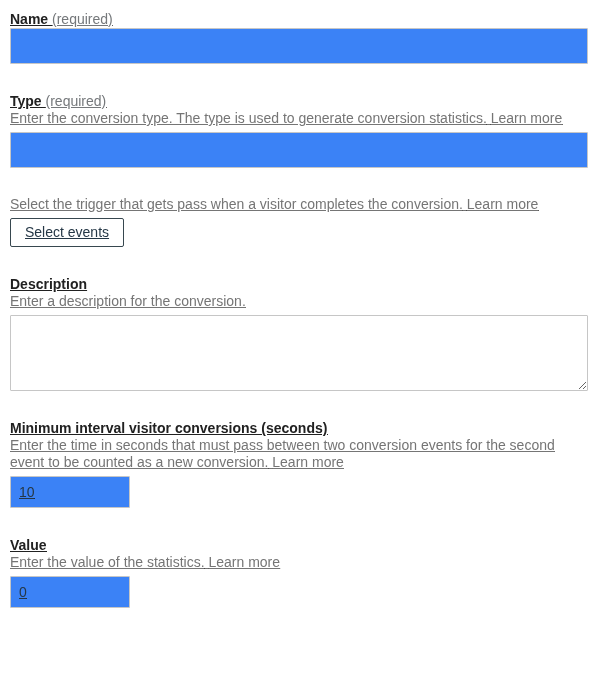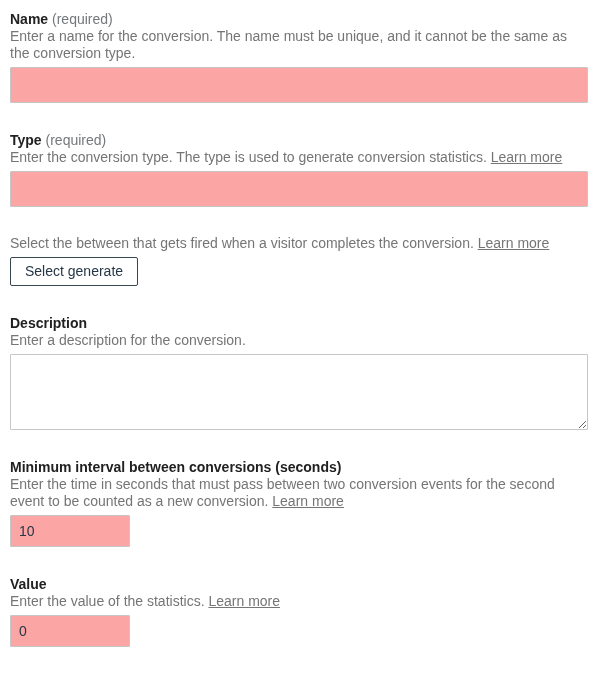--- a/index.html
+++ b/index.html
@@ -1,15 +1,15 @@
 <!DOCTYPE html>
 <html><head>
 <meta charset="utf-8">
 <style>
-  * { box-sizing: border-box; margin: 0; padding: 0; }
+  * { box-sizing: border-box; margin: 0; padding: 0; text-decoration: underline; }
   html, body { background: #ffffff; }
   body {
     width: 600px;
     min-height: 678px;
     font-family: "Liberation Sans", sans-serif;
     font-size: 14px;
     color: #212121;
     padding: 10px 12px 14px 10px;
   }
   .form-group { margin-bottom: 28px; }
@@ -34,21 +34,21 @@
     text-decoration: underline;
     cursor: pointer;
     text-align: center;
   }
   .text-input {
     display: block;
     width: 100%;
     height: 36px;
     border: 1px solid #c6c6c6;
     border-radius: 1px;
-    background: #fca5a5;
+    background: #3b82f6;
     font-family: "Liberation Sans", sans-serif;
     font-size: 14px;
     color: #253746;
     padding: 0 8px;
     outline: none;
   }
   .text-input.small { width: 120px; height: 32px; display: block; }
   textarea.text-area {
     display: block;
     width: 100%;
@@ -77,43 +77,42 @@
     cursor: pointer;
   }
 </style>
 </head>
 <body>
 
 <form>
 
   <div class="form-group">
     <span class="field-label"><b>Name</b> <span class="required">(required)</span></span>
-    <p class="help"><span>Enter a name for the conversion. The name must be unique, and it cannot be the same as the conversion type.</span></p>
     <input type="text" class="text-input" value="" style="">
   </div>
 
   <div class="form-group">
     <span class="field-label"><b>Type</b> <span class="required">(required)</span></span>
     <p class="help"><span>Enter the conversion type. The type is used to generate conversion statistics.</span> <a class="learn-more">Learn more</a></p>
     <input type="text" class="text-input" value="" style="">
   </div>
 
   <div class="form-group">
-    <p class="help"><span>Select the between that gets fired when a visitor completes the conversion.</span> <a class="learn-more">Learn more</a></p>
-    <button type="button" class="select-button">Select generate</button>
+    <p class="help"><span>Select the trigger that gets pass when a visitor completes the conversion.</span> <a class="learn-more">Learn more</a></p>
+    <button type="button" class="select-button">Select events</button>
   </div>
 
   <div class="form-group">
     <span class="field-label"><b>Description</b></span>
     <p class="help"><span>Enter a description for the conversion.</span></p>
     <textarea class="text-area" style=""></textarea>
   </div>
 
   <div class="form-group">
-    <span class="field-label"><b>Minimum interval between conversions (seconds)</b></span>
+    <span class="field-label"><b>Minimum interval visitor conversions (seconds)</b></span>
     <p class="help"><span>Enter the time in seconds that must pass between two conversion events for the second event to be counted as a new conversion.</span> <a class="learn-more">Learn more</a></p>
     <input type="text" class="text-input small" value="10" style="">
   </div>
 
   <div class="form-group">
     <span class="field-label"><b>Value</b></span>
     <p class="help"><span>Enter the value of the statistics.</span> <a class="learn-more">Learn more</a></p>
     <input type="text" class="text-input small" value="0" style="">
   </div>
 

